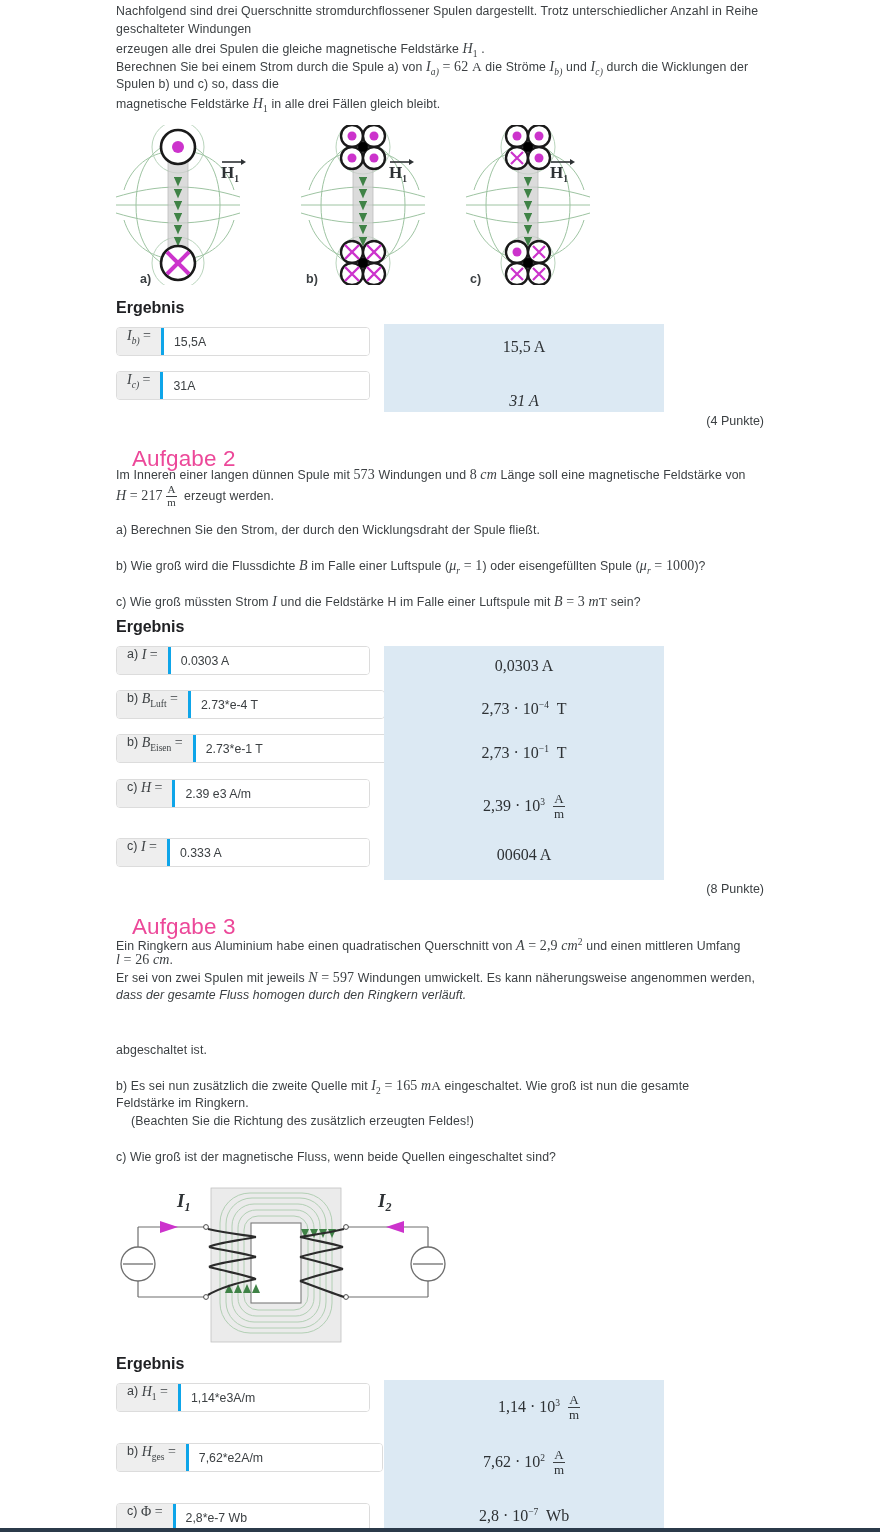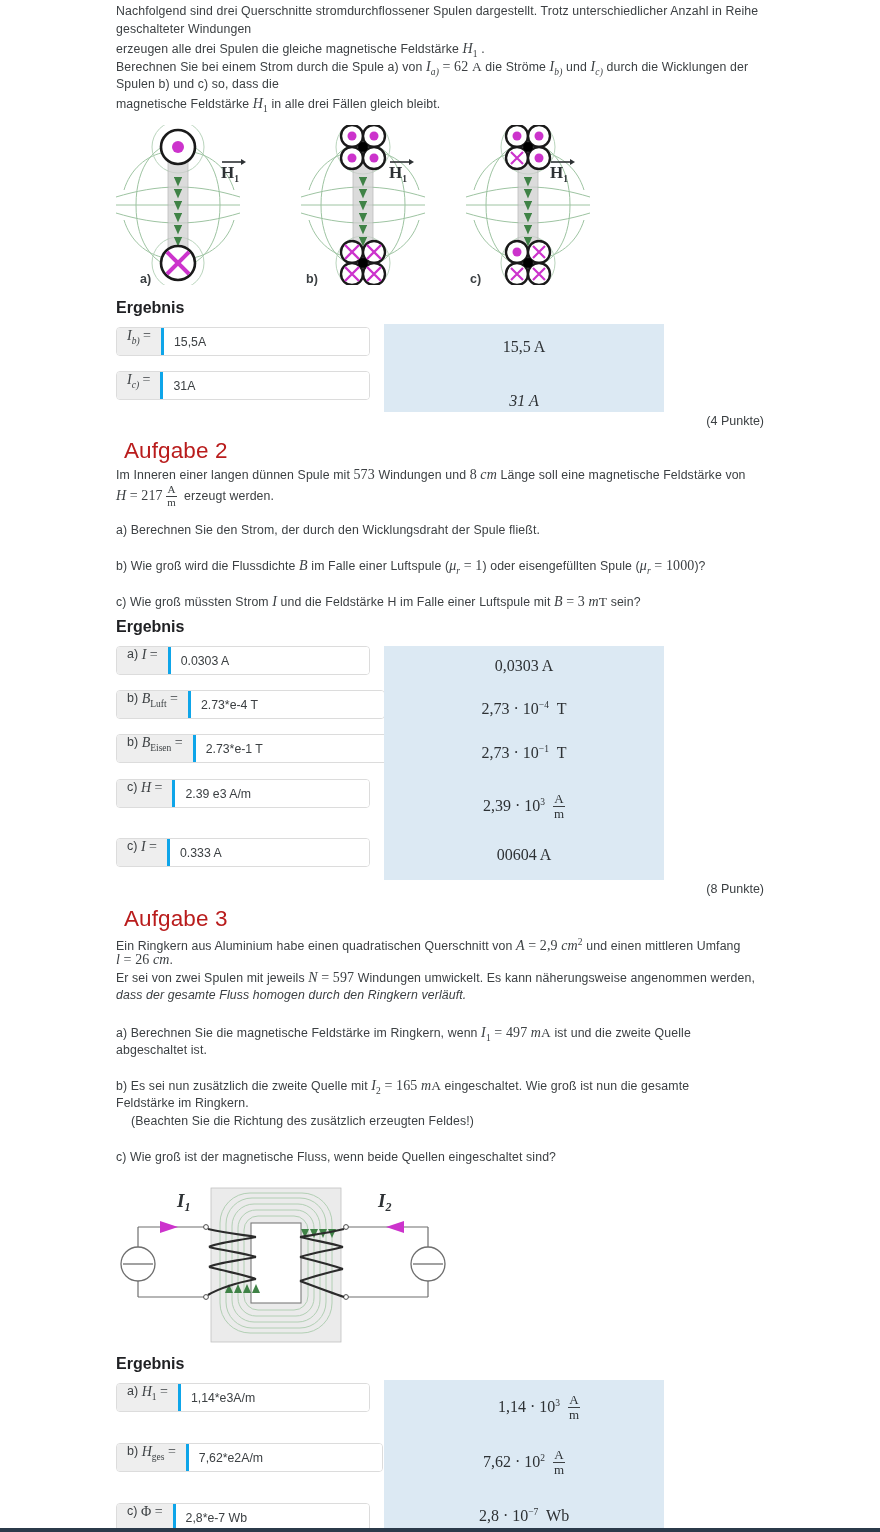--- a/index.html
+++ b/index.html
@@ -32,22 +32,22 @@
   sup.mp{ font-family:"Liberation Serif", serif; font-style:normal; font-size:9.5px; }
   .frac{
     display:inline-block; vertical-align:-0.52em;
     font-family:"Liberation Serif", serif; font-style:normal;
     font-size:11px; line-height:1.08; text-align:center;
   }
   .frac .num{ display:block; border-bottom:1px solid #3c4043; padding:0 1px; }
   .frac .den{ display:block; padding:0 1px; }
 
   h2.title{
-    position:absolute; margin:8px;
-    font-size:22.5px; font-weight:400; color:#b91c1c;
+    position:absolute; margin:16px;
+    font-size:22.5px; font-weight:400; color:#ec4899;
     letter-spacing:.1px;
   }
   h3.sub{
     position:absolute; margin:0;
     font-size:16px; font-weight:700; color:#202124;
   }
   .punkte{
     position:absolute; font-size:12.5px; color:#3c4043; text-align:right;
   }
 
@@ -449,25 +449,20 @@
     <span class="m">l</span> <span class="mn">=</span>
     <span class="mn">26</span>
     <span class="m">cm</span>.
   </div>
   <div class="para w" style="left:116px; top:969px;">
     Er sei von zwei Spulen mit jeweils <span class="m">N</span> <span class="mn">=</span>
     <span class="mn">597</span> Windungen umwickelt. Es kann näherungsweise angenommen werden,
   </div>
   <div class="para w" style="left:116px; top:987px;font-style:italic;">dass der gesamte Fluss homogen durch den Ringkern verläuft.</div>
 
-  <div class="para w" style="left:116px; top:1024px;">
-    a) Berechnen Sie die magnetische Feldstärke im Ringkern, wenn <span class="m">I<sub class="mns">1</sub></span>
-    <span class="mn">=</span> <span class="mn">497</span>
-    <span class="m">m</span><span class="mu">A</span> ist und die zweite Quelle
-  </div>
   <div class="para w" style="left:116px; top:1042px;">abgeschaltet ist.</div>
 
   <div class="para w" style="left:116px; top:1077px;">
     b) Es sei nun zusätzlich die zweite Quelle mit <span class="m">I<sub class="mns">2</sub></span>
     <span class="mn">=</span> <span class="mn">165</span>
     <span class="m">m</span><span class="mu">A</span> eingeschaltet. Wie groß ist nun die gesamte
   </div>
   <div class="para w" style="left:116px; top:1095px;">Feldstärke im Ringkern.</div>
   <div class="para w" style="left:131px; top:1113px;">(Beachten Sie die Richtung des zusätzlich erzeugten Feldes!)</div>
 

